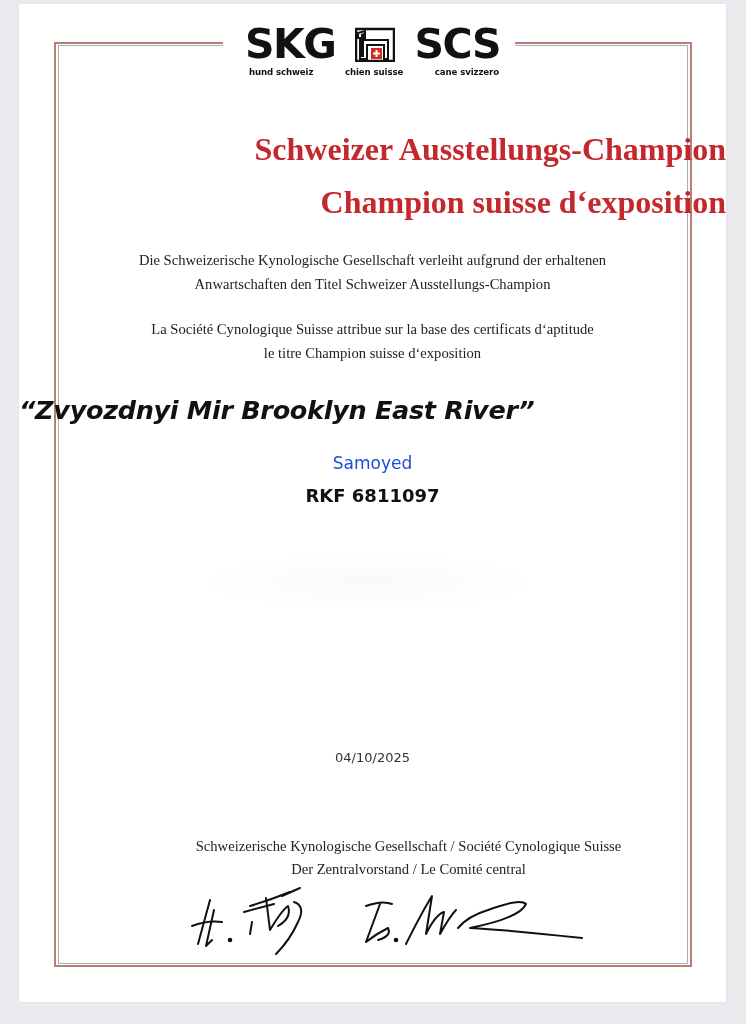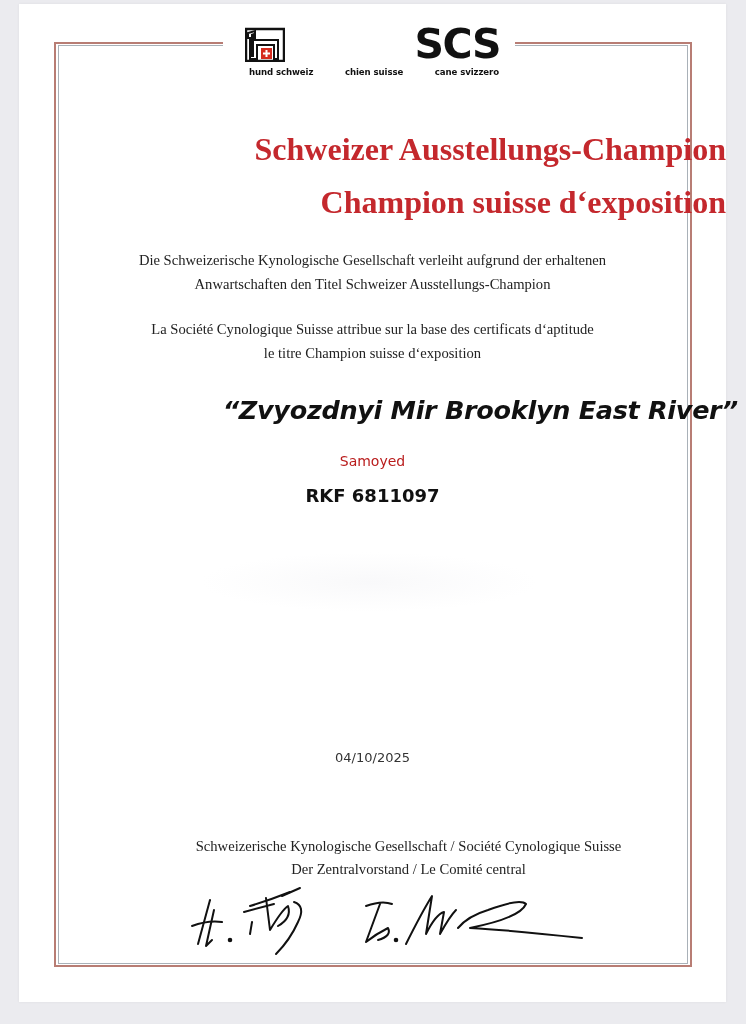--- a/index.html
+++ b/index.html
@@ -117,36 +117,36 @@
       color: #222;
       line-height: 24px;
     }
     .body-de { top: 244px; }
     .body-fr { top: 313px; }
     .dog-name {
       position: absolute;
       left: 0;
       width: 719px;
       top: 391px;
-      text-align: right;
+      text-align: left;
       font-family: "DejaVu Sans", sans-serif;
       font-style: italic;
       font-weight: bold;
       font-size: 25.5px;
       letter-spacing: -0.3px;
       color: #111;
     }
     .dog-info {
       position: absolute;
       left: 0;
       width: 707px;
       text-align: center;
       font-family: "DejaVu Sans", sans-serif;
-      color: #b91c1c;
-      font-size: 14px;
+      color: #1d4ed8;
+      font-size: 17px;
     }
     .breed { top: 449px; }
     .reg { top: 481px; font-weight: bold; color: #111; font-size: 18px; }
     .sex { top: 512px; }
     .redacted {
       position: absolute;
       left: 180px;
       top: 548px;
       width: 340px;
       height: 60px;
@@ -187,20 +187,21 @@
 <body>
 
 <div class="page">
 
   <div class="frame-outer"></div>
   <div class="frame-inner"></div>
   <div class="logo-mask"></div>
 
   <div class="logo">
     <div class="logo-wordmark">
+      <span class="logo-text">SKG</span>
       <span class="logo-emblem">
         <svg width="40" height="36" viewBox="0 0 40 36">
 
           <rect x="1" y="3" width="38" height="32" fill="#fff" stroke="#111" stroke-width="2.5"></rect>
 
           <path d="M5 33 L5 12 L3 12 L3 7 L10 5 L10 14 L33 14 L33 33 L29 33 L29 19 L12 19 L12 33 Z" fill="#fff" stroke="#111" stroke-width="2"></path>
           <path d="M6 8 L9 7 L9 31 L6 31 Z" fill="#111"></path>
 
           <rect x="16" y="22" width="11" height="11" fill="#d52b1e"></rect>
           <rect x="20.5" y="24" width="2" height="7" fill="#fff"></rect>

